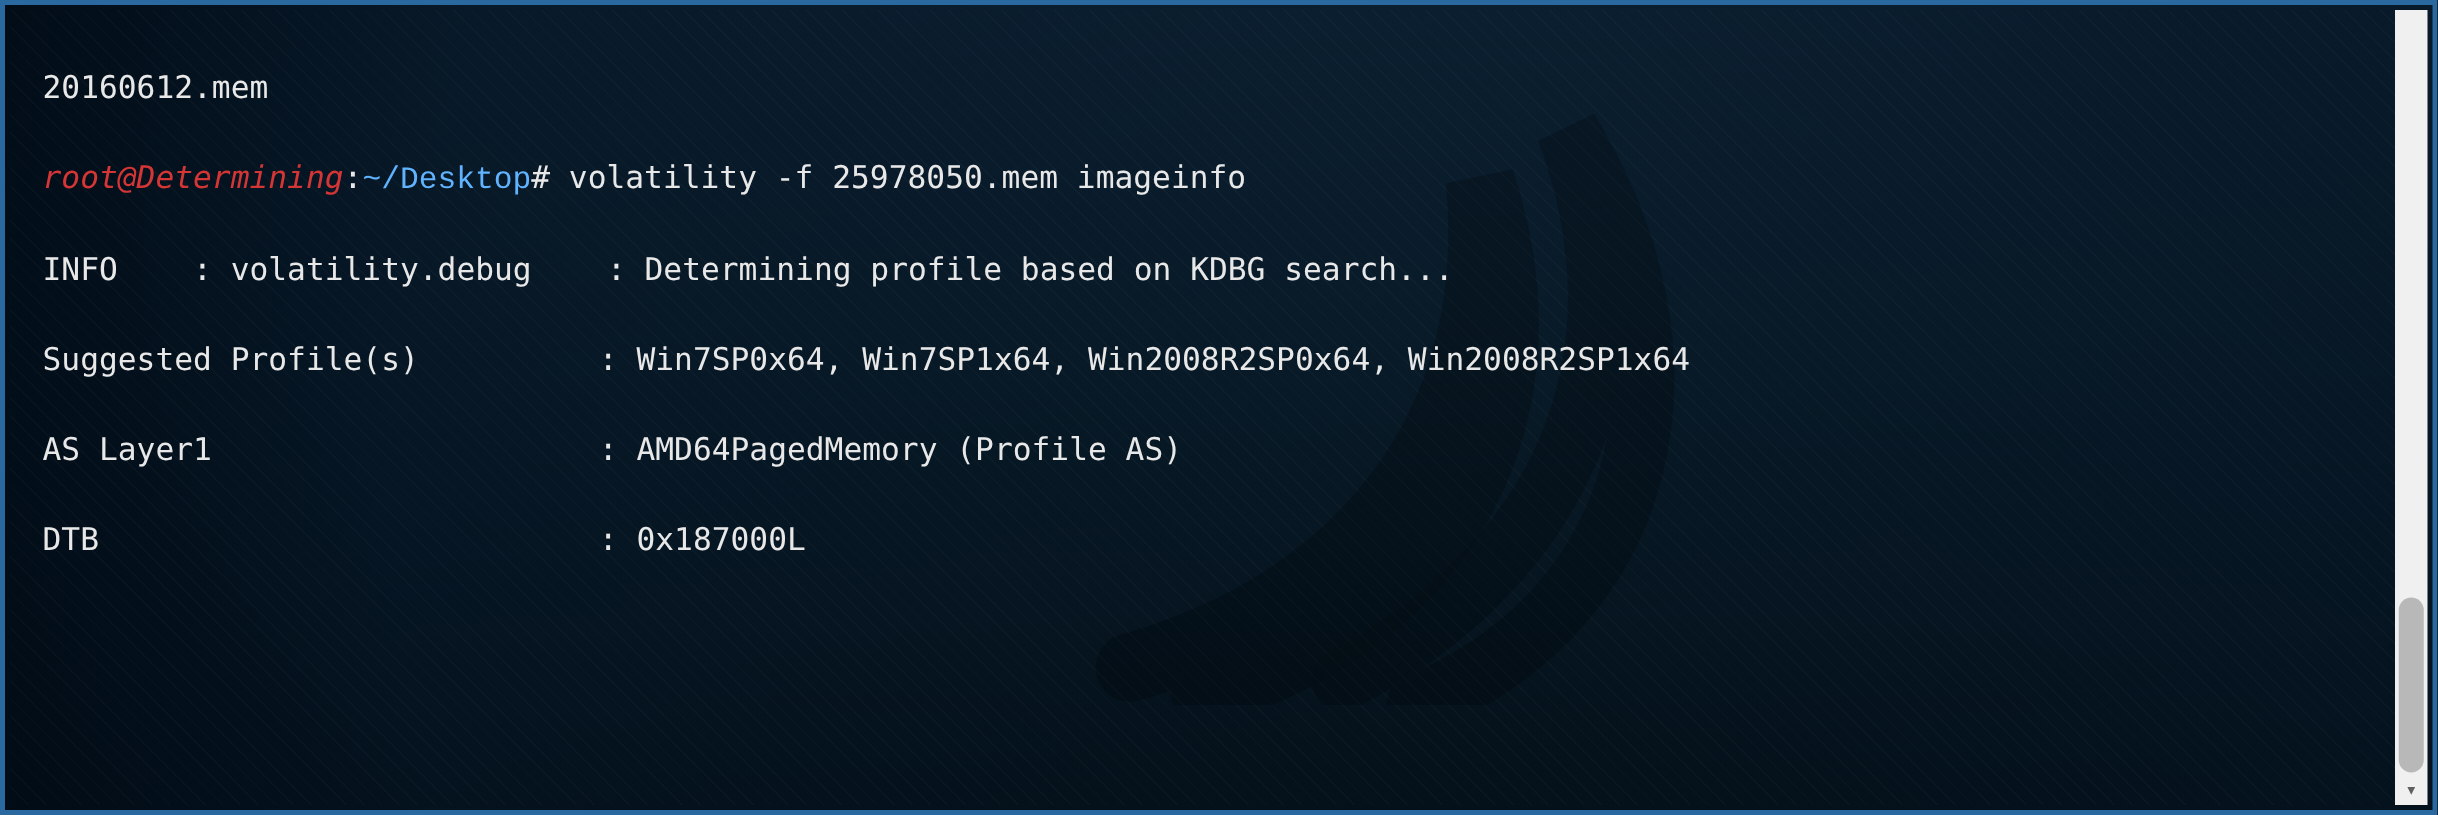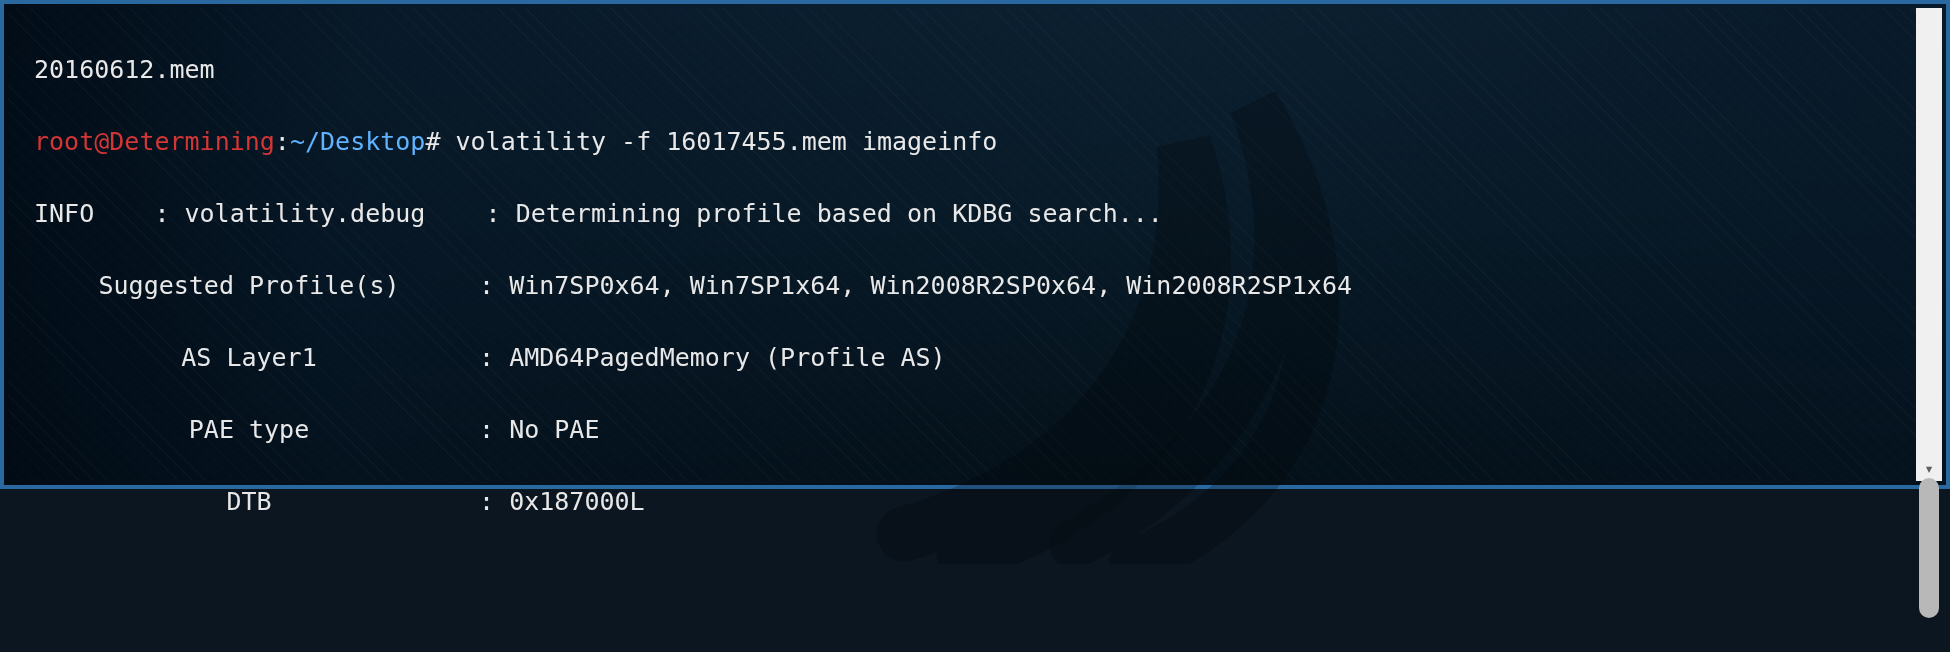--- a/index.html
+++ b/index.html
@@ -7,21 +7,21 @@
     padding: 0;
     width: 1950px;
     height: 652px;
     overflow: hidden;
     font-family: "DejaVu Sans Mono", "Liberation Mono", monospace;
     background: #0b1620;
   }
   .frame {
     position: relative;
     width: 1950px;
-    height: 489px;
+    height: 652px;
     box-sizing: border-box;
     border: 4px solid #2a68a0;
     background:
       radial-gradient(circle at 60% 60%, rgba(12,35,55,0.0) 0%, rgba(5,20,35,0.6) 70%, rgba(0,10,20,0.9) 100%),
       linear-gradient(180deg, #0d2233 0%, #071824 60%, #041018 100%);
     padding-left: 10px;
   }
   
   .frame::before {
     content: "";
@@ -50,22 +50,22 @@
     position: absolute;
     top: 12px;
     left: 30px;
     right: 40px;
     font-size: 25px;
     line-height: 36px;
     color: #e8e8e8;
     white-space: pre;
     font-weight: 500;
   }
-  .red   { color: #d43535; }
-  .blue  { color: #5fb3ff; }
+  .red   { color: #d43535; font-style: italic; }
+  .blue  { color: #5fb3ff; font-family: Liberation Mono, monospace; }
   .white { color: #e8e8e8; }
   
   .scrollbar {
     position: absolute;
     top: 4px;
     right: 4px;
     bottom: 4px;
     width: 26px;
     background: #f0f0f0;
   }
@@ -84,39 +84,38 @@
     right: 0;
     height: 24px;
     text-align: center;
     line-height: 24px;
     font-size: 16px;
     color: #606060;
   }
   .scroll-arrow.down { bottom: 0; }
 
   .row { display: block; }
-  .kv-label { display:inline-block; width: 430px; text-align: center; }
+  .kv-label { display:inline-block; width: 430px; text-align: left; }
 </style>
 </head>
 <body>
 
 <div class="frame">
 
   <svg class="swoosh" viewBox="0 0 700 500">
     <path d="M 80 470 C 260 420 380 280 360 80 C 420 260 340 430 140 490" fill="none" stroke="#000000" stroke-width="55" stroke-linecap="round" opacity="0.6"></path>
     <path d="M 250 480 C 420 390 500 230 430 40 C 540 220 500 420 310 500" fill="none" stroke="#000000" stroke-width="50" stroke-linecap="round" opacity="0.6"></path>
   </svg>
 
   <div class="terminal">
 <span class="row"><span class="white">20160612.mem</span></span>
-<span class="row"><span class="red">root</span><span class="red">@</span><span class="red">Determining</span><span class="white">:</span><span class="blue">~/Desktop</span><span class="white">#</span><span> </span><span class="white">volatility -f 16017455.mem imageinfo</span></span>
+<span class="row"><span class="red">root</span><span class="red">@</span><span class="red">Determining</span><span class="white">:</span><span class="blue">~/Desktop</span><span class="white">#</span><span> </span><span class="white">volatility -f 25978050.mem imageinfo</span></span>
 <span class="row white">INFO    : volatility.debug    : Determining profile based on KDBG search...</span>
 <span class="row white"><span class="kv-label">Suggested Profile(s)</span> : <span>Win7SP0x64, Win7SP1x64, Win2008R2SP0x64, Win2008R2SP1x64</span></span>
 <span class="row white"><span class="kv-label">AS Layer1</span> : <span>AMD64PagedMemory (Profile AS)</span></span>
-<span class="row white"><span class="kv-label">PAE type</span> : <span>No PAE</span></span>
 <span class="row white"><span class="kv-label">DTB</span> : <span>0x187000L</span></span>
 
 
 
 
 
 
 
 
 

